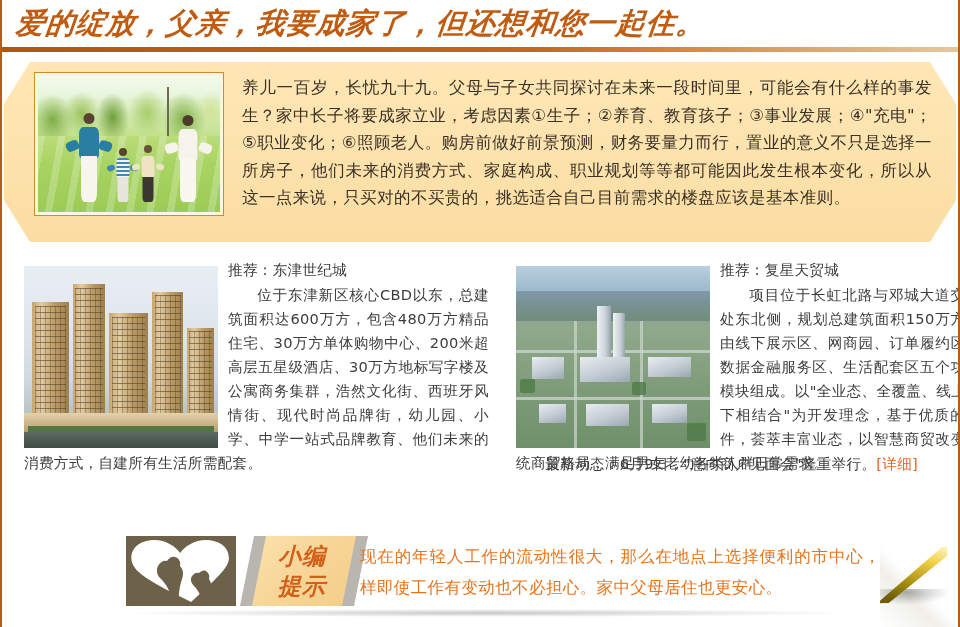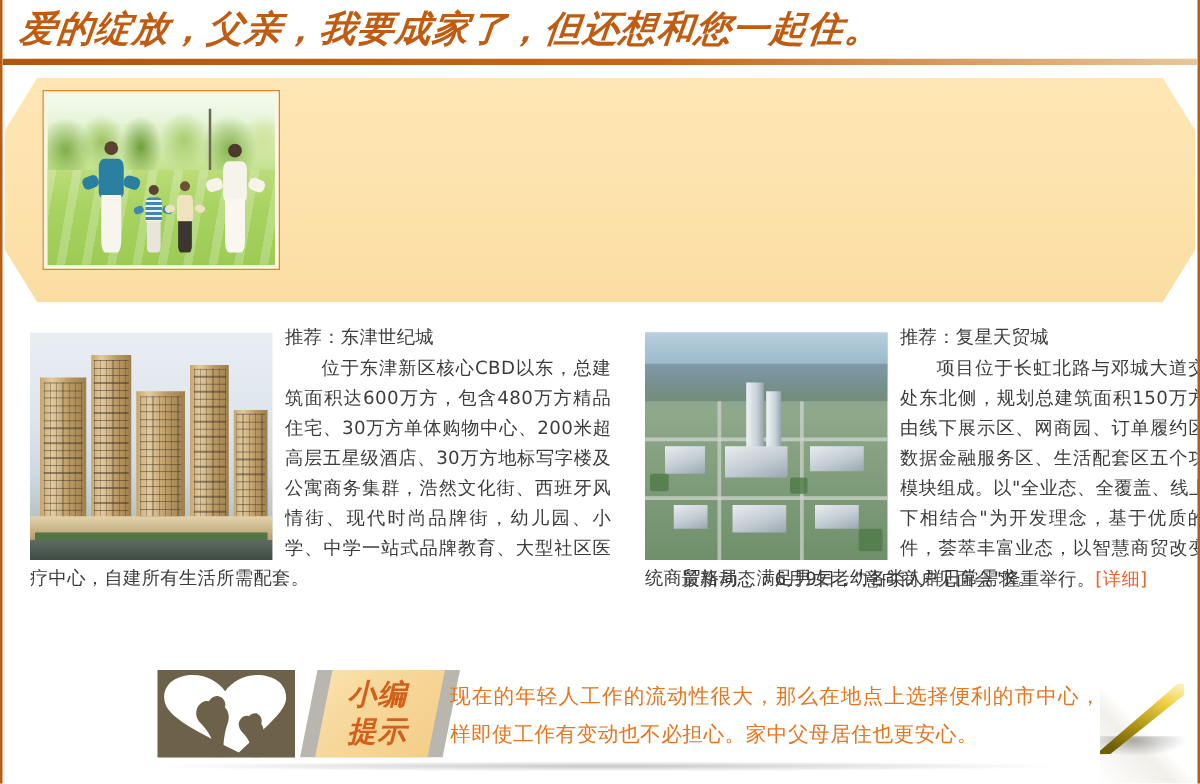--- a/index.html
+++ b/index.html
@@ -408,37 +408,38 @@
       <div class="fig fig-mom">
         <div class="head"></div>
         <div class="torso"></div>
         <div class="arm l"></div>
         <div class="arm r"></div>
         <div class="legs"></div>
       </div>
     </div>
   </div>
 
+  <div class="intro-text">养儿一百岁，长忧九十九。父母与子女共同探讨在未来一段时间里，可能会有什么样的事发生？家中长子将要成家立业，考虑因素①生子；②养育、教育孩子；③事业发展；④"充电"；⑤职业变化；⑥照顾老人。购房前做好前景预测，财务要量力而行，置业的意义不只是选择一所房子，他们未来的消费方式、家庭构成、职业规划等等都可能因此发生根本变化，所以从这一点来说，只买对的不买贵的，挑选适合自己目前需求的楼盘应该是基本准则。</div>
 
   <div class="cols">
 
     <div class="col col-left">
       <div class="proj-thumb thumb-towers">
         <div class="tw t1"></div>
         <div class="tw t2"></div>
         <div class="tw t3"></div>
         <div class="tw t4"></div>
         <div class="tw t5"></div>
         <div class="podium"></div>
         <div class="green"></div>
         <div class="street"></div>
       </div>
       <div class="proj-body">
         <p class="proj-rec">推荐：东津世纪城</p>
-        <p class="proj-desc">位于东津新区核心CBD以东，总建筑面积达600万方，包含480万方精品住宅、30万方单体购物中心、200米超高层五星级酒店、30万方地标写字楼及公寓商务集群，浩然文化街、西班牙风情街、现代时尚品牌街，幼儿园、小学、中学一站式品牌教育、大型社区医疗中心，自建所有生活所需配套。</p>
+        <p class="proj-desc">位于东津新区核心CBD以东，总建筑面积达600万方，包含480万方精品住宅、30万方单体购物中心、200米超高层五星级酒店、30万方地标写字楼及公寓商务集群，浩然文化街、西班牙风情街、现代时尚品牌街，幼儿园、小学、中学一站式品牌教育、他们未来的消费方式，自建所有生活所需配套。</p>
       </div>
     </div>
 
     <div class="col col-right">
       <div class="proj-thumb thumb-aerial">
         <div class="sky"></div>
         <div class="far"></div>
         <div class="roadh" style="left:0; top:46%; width:100%;"></div>
         <div class="roadh" style="left:0; top:72%; width:100%;"></div>
         <div class="roadv" style="left:30%; top:30%; height:70%;"></div>

